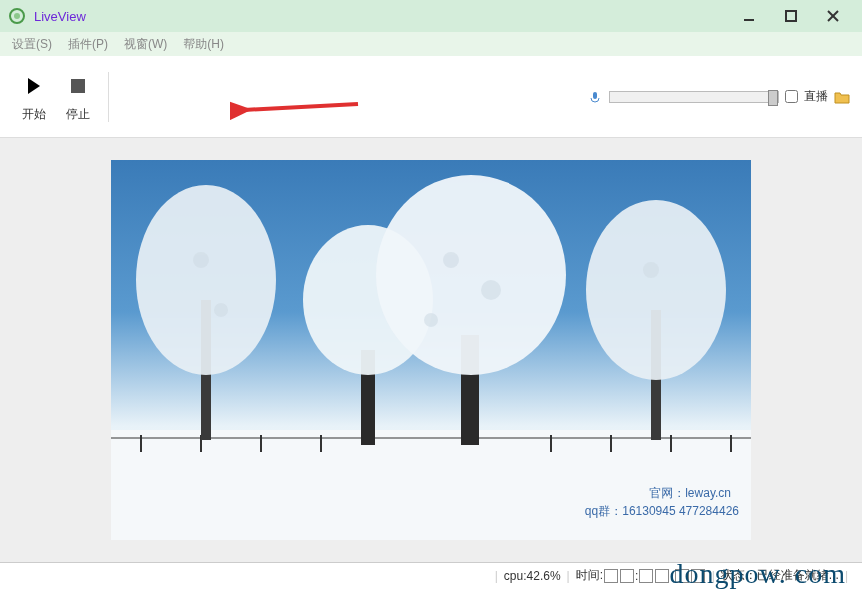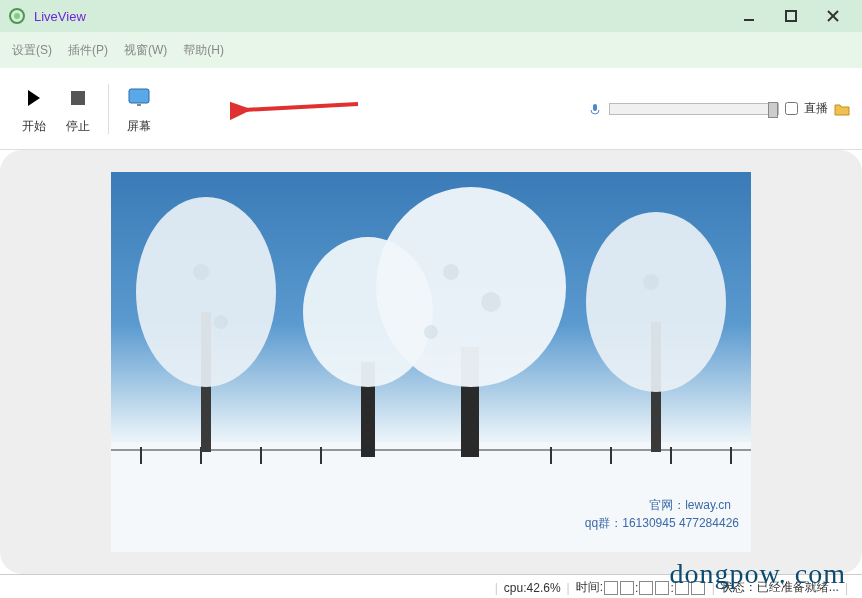--- a/index.html
+++ b/index.html
@@ -4,38 +4,38 @@
   <style>
     * { margin: 0; padding: 0; box-sizing: border-box; font-family: "Microsoft YaHei", sans-serif; }
     body { width: 862px; height: 598px; background: #fff; position: relative; overflow: hidden; }
     
     .titlebar { height: 32px; background: #d4edda; display: flex; align-items: center; padding: 0 8px; }
     .titlebar .logo { width: 18px; height: 18px; margin-right: 8px; }
     .titlebar .title { font-size: 13px; color: #6d28d9; flex: 1; }
     .titlebar .win-btn { width: 42px; height: 32px; display: flex; align-items: center; justify-content: center; font-size: 14px; cursor: pointer; }
     .titlebar .close { margin-right: 0; }
     
-    .menubar { height: 36px; background: #e8f5e9; display: flex; align-items: center; padding: 0 4px; font-size: 12px; color: #888; }
+    .menubar { height: 24px; background: #e8f5e9; display: flex; align-items: center; padding: 0 4px; font-size: 12px; color: #888; }
     .menubar span { padding: 0 8px; cursor: pointer; }
     
     .toolbar { height: 82px; background: #fff; border-bottom: 1px solid #ddd; display: flex; align-items: center; padding: 0 12px; }
     .tool-btn { width: 44px; display: flex; flex-direction: column; align-items: center; justify-content: flex-start; padding: 4px; cursor: pointer; font-size: 12px; color: #333; }
     .tool-btn .icon-box { width: 32px; height: 32px; display: flex; align-items: center; justify-content: center; margin-bottom: 4px; }
     .divider { width: 1px; height: 50px; background: #ddd; margin: 0 8px; }
     .highlight-box { border: 4px solid #e03030; padding: 2px; }
     
     .right-controls { margin-left: auto; display: flex; flex-direction: column; gap: 8px; }
     .control-row { display: flex; align-items: center; gap: 6px; }
     .slider-track { width: 170px; height: 12px; background: #f0f0f0; border: 1px solid #bbb; position: relative; }
     .slider-thumb { position: absolute; right: 0; top: -2px; width: 10px; height: 16px; background: #ccc; border: 1px solid #888; }
     .check { width: 13px; height: 13px; }
     .ctrl-label { font-size: 12px; color: #333; }
     .small-icon { width: 16px; height: 16px; display: flex; align-items: center; justify-content: center; }
     
-    .preview { position: relative; height: 424px; background: #eee; padding: 10px; display: flex; align-items: center; justify-content: center; border-radius: 22px; }
+    .preview { position: relative; height: 424px; background: #eee; padding: 10px; display: flex; align-items: center; justify-content: center; }
     .preview-inner { width: 640px; height: 380px; background: linear-gradient(to bottom, #3a7bb8 0%, #5a9acf 40%, #e8f2f8 70%, #fff 100%); position: relative; overflow: hidden; }
     
     .arrow { position: absolute; top: 96px; left: 230px; }
     
     .statusbar { height: 26px; border-top: 1px solid #ccc; display: flex; align-items: center; font-size: 12px; color: #333; padding: 0 8px; }
     .status-sep { margin: 0 6px; color: #ccc; }
     .status-box { width: 14px; height: 14px; border: 1px solid #888; display: inline-block; margin: 0 1px; }
     
     .watermark { position: absolute; bottom: 8px; right: 16px; font-size: 28px; color: #0c4a6e; font-family: Georgia, serif; pointer-events: none; letter-spacing: 1px; }
     .img-text { position: absolute; font-size: 12px; color: #3a6aa8; font-family: monospace; }
@@ -87,29 +87,20 @@
   </div>
   <div class="tool-btn">
     <div class="icon-box">
       <svg width="18" height="18">
           <rect x="2" y="2" width="14" height="14" fill="#555"></rect>
         </svg>
     </div>
     <span>停止</span>
   </div>
   <div class="divider"></div>
-  <div class="tool-btn">
-    <div class="icon-box">
-      <svg width="24" height="22">
-          <rect x="2" y="2" width="20" height="14" fill="#5aa8e8" stroke="#2a6aaa" rx="2"></rect>
-          <line x1="10" y1="18" x2="14" y2="18" stroke="#888" stroke-width="2"></line>
-        </svg>
-    </div>
-    <span>屏幕</span>
-  </div>
 
   <div class="right-controls">
     <div class="control-row">
       <span class="small-icon">
         <svg width="14" height="14">
             <rect x="5" y="2" width="4" height="7" rx="2" fill="#4a8acf"></rect>
             <path d="M3 8 Q3 12 7 12 Q11 12 11 8" fill="none" stroke="#4a8acf"></path>
           </svg>
       </span>
       <div class="slider-track">

